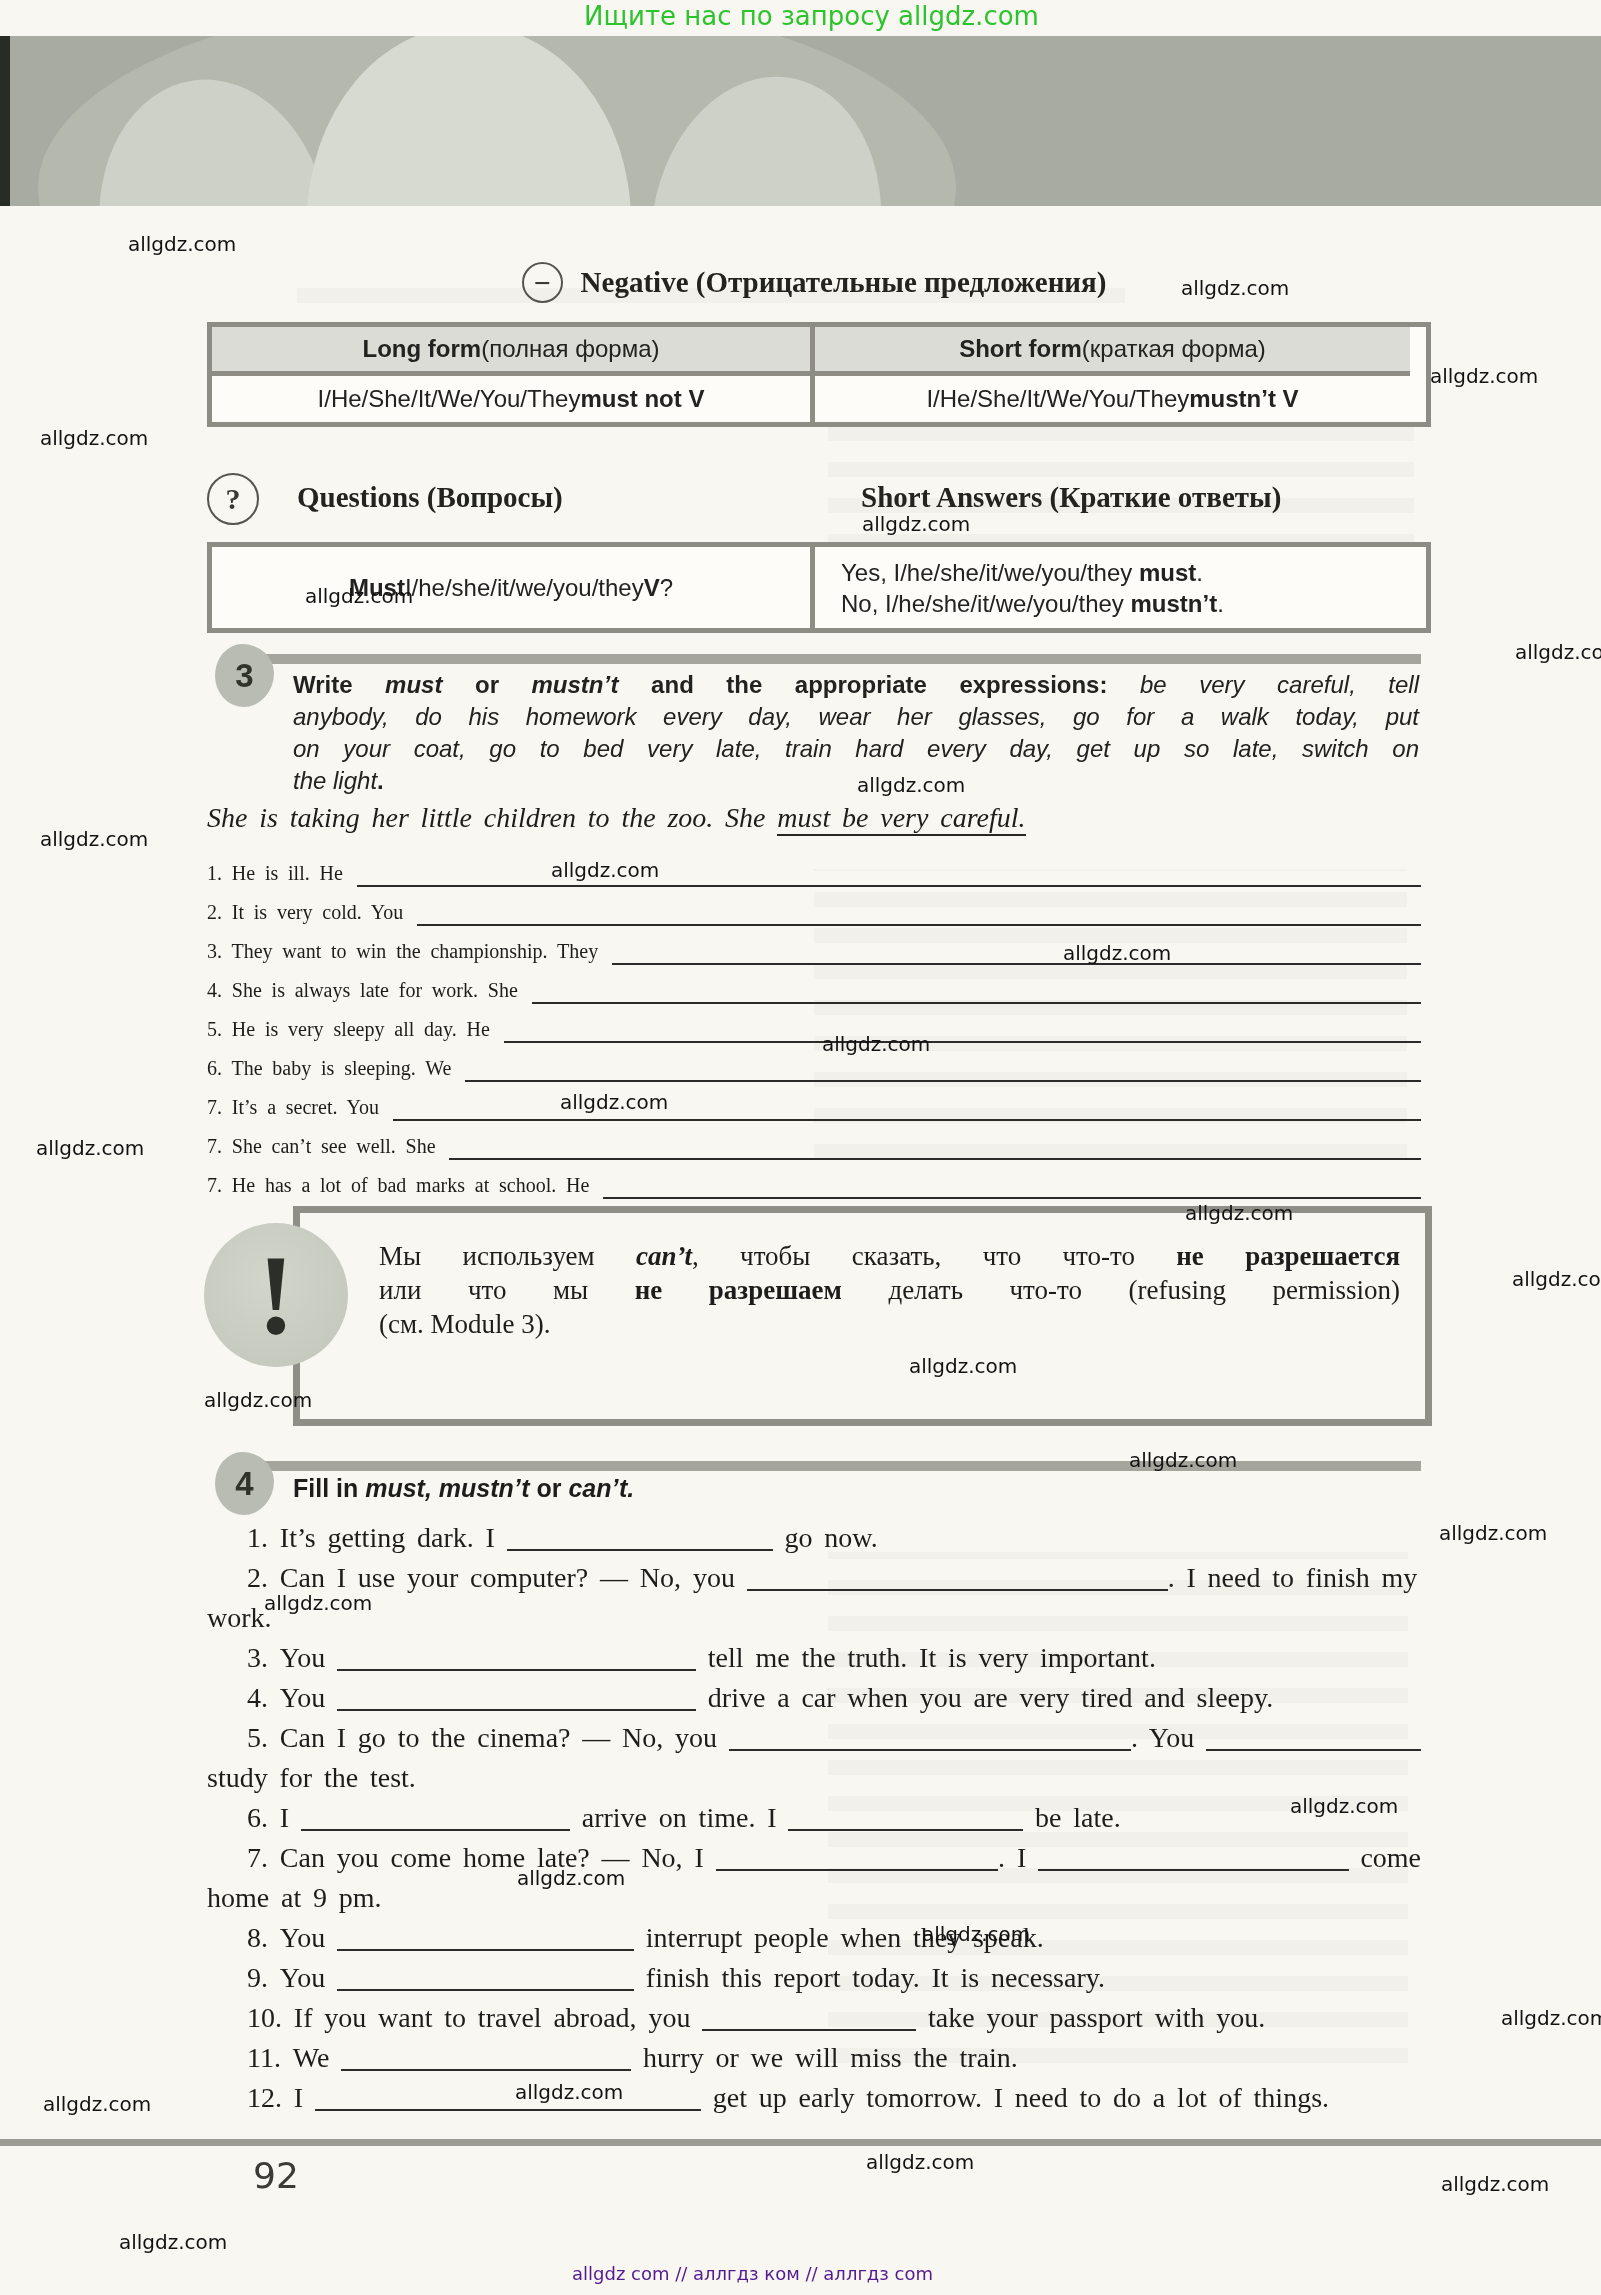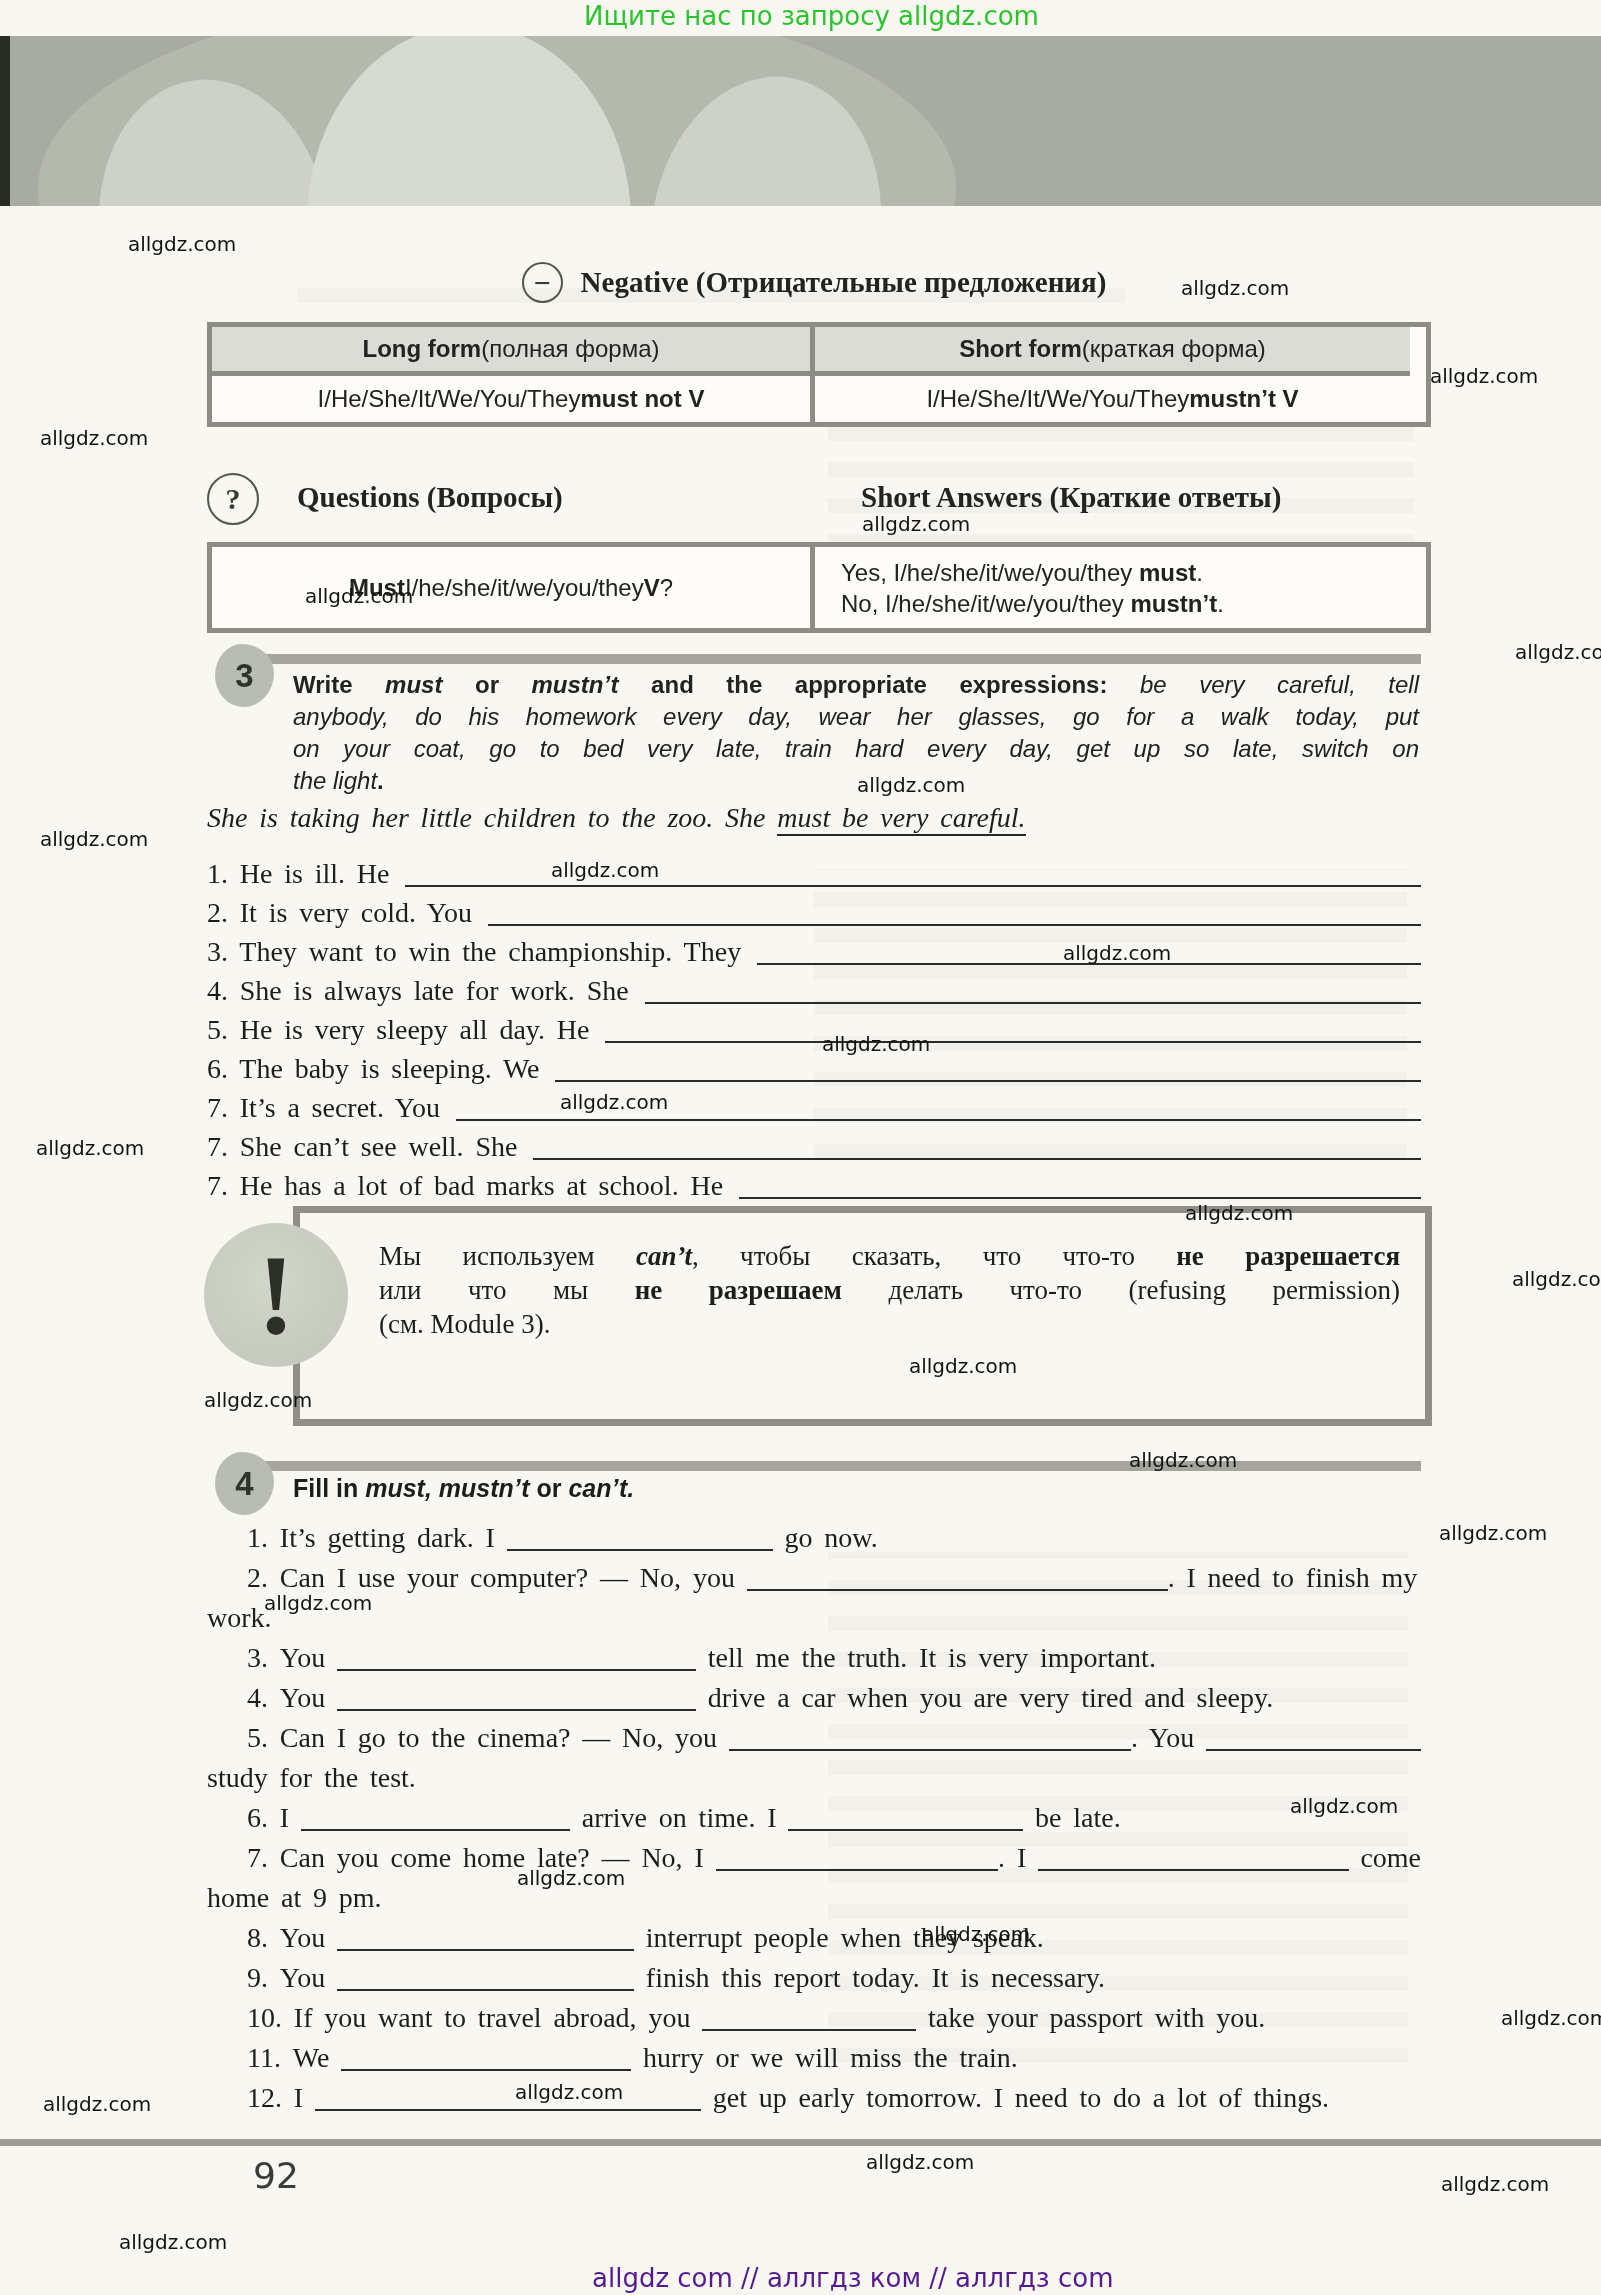--- a/index.html
+++ b/index.html
@@ -6,22 +6,22 @@
   .page { position:relative; width:1601px; height:2295px; background:#f8f7f2; overflow:hidden;
           font-family:"Liberation Serif","DejaVu Serif",serif; color:#1d1d1b; }
 
   
   .wm { position:absolute; font-family:"DejaVu Sans","Liberation Sans",sans-serif;
         font-size:20px; color:#121212; white-space:nowrap; z-index:40; }
 
   
   .top-notice { position:absolute; left:0; top:1.4px; width:100%; text-align:center;
         font-family:"DejaVu Sans",sans-serif; font-size:26px; color:#2cc42c; z-index:10;padding-left:11px; }
-  .footer-line { position:absolute; left:592px; top:2263px;
-        font-family:"DejaVu Sans",sans-serif; font-size:26px; color:#541b90; z-index:10; }
+  .footer-line { position:absolute; left:572px; top:2263px;
+        font-family:"DejaVu Sans",sans-serif; font-size:18px; color:#541b90; z-index:10; }
   .page-num { position:absolute; left:253px; top:2155px; font-family:"DejaVu Sans",sans-serif;
         font-size:36px; color:#3b3b38; z-index:10; }
   .bottom-rule { position:absolute; left:0; top:2139px; width:1601px; height:7px; background:#9c9c94; }
 
   
   .band { position:absolute; left:9.7px; top:36px; width:1592px; height:170px;
           background:#a8aba2; overflow:hidden; z-index:1; }
   .band-midtone { position:absolute; left:28px; top:-41px; width:918px; height:386px;
           background:#b4b8ad; border-radius:50%; }
   .petal { position:absolute; background:#ced1c8; border-radius:50% 50% 46% 46%; }
@@ -72,21 +72,21 @@
   .sg-bi { font-weight:bold; font-style:italic; }
   .sg-iu { font-style:italic; font-weight:normal; border-bottom:2.1px solid #272725; padding-bottom:1.4px;text-align:right; }
 
   
   .example { position:absolute; left:207px; top:802px; width:1214px;
         font-size:28px; word-spacing:4.8px; }
 
   
   .x3items { position:absolute; left:207px; top:854px; width:1214px; }
   .x3item { display:flex; align-items:baseline; height:39px; line-height:39px;
-        font-size:28px; word-spacing:4.8px;text-align:center; }
+        font-size:20px; word-spacing:4.8px;text-align:center; }
   .x3blank { flex:1 1 auto; border-bottom:2.1px solid #2b2b29; align-self:flex-end;
         margin-bottom:6.2px; margin-left:4.1px; }
 
   
   .warn-frame { position:absolute; left:293px; top:1206px; width:1125px; height:206px;
         border:7.6px solid #8f8f88; z-index:2; }
   .warn-circle { position:absolute; left:204px; top:1223px; width:144px; height:144px;
         border-radius:50%; background:radial-gradient(circle at 45% 40%, #d2d5ca, #c2c6ba);
         display:flex; align-items:center; justify-content:center; z-index:4;
         font-family:"Liberation Serif",serif; font-weight:bold; font-size:114px; color:#2c2f27; }

